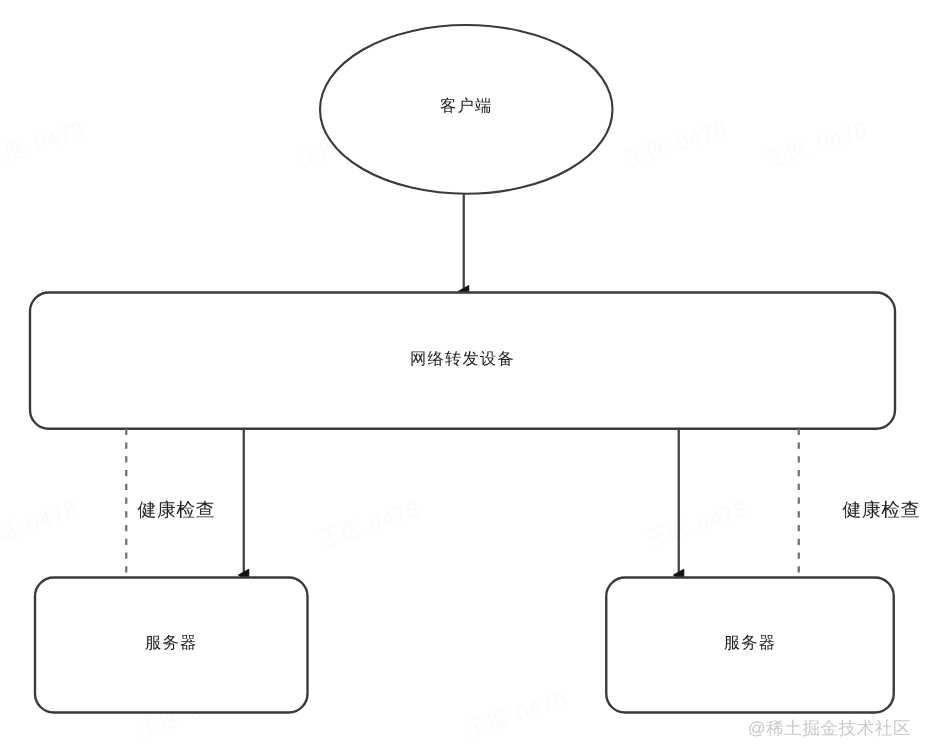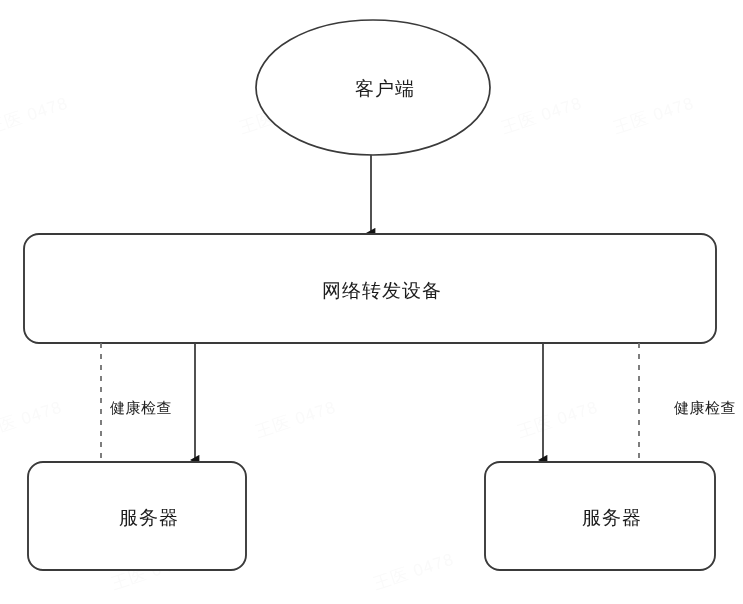--- a/index.html
+++ b/index.html
@@ -20,27 +20,26 @@
   }
   #diagram-svg {
     position: absolute;
     left: 0;
     top: 0;
     width: 743px;
     height: 604px;
   }
   .node-label {
     position: absolute;
-    font-size: 19px;
+    font-size: 13px;
     color: #1c1c1c;
     letter-spacing: 1px;
     white-space: nowrap;
     text-align: center;
     font-family: "Liberation Sans", "DejaVu Sans", sans-serif;
-    padding-left: 12px;
   }
   .edge-label {
     position: absolute;
     font-size: 15px;
     color: #222222;
     letter-spacing: 0.5px;
     white-space: nowrap;
     font-family: "Liberation Sans", "DejaVu Sans", sans-serif;
     margin-left: 48px;
   }
@@ -126,14 +125,15 @@
   <div class="node-label" style="left:24px; top:278px; width:692px;">网络转发设备</div>
 
   <div class="node-label" style="left:28px; top:505px; width:218px;">服务器</div>
 
   <div class="node-label" style="left:485px; top:505px; width:230px;">服务器</div>
 
   <div class="edge-label" style="left:62px; top:399px;">健康检查</div>
 
   <div class="edge-label" style="left:626px; top:399px;">健康检查</div>
 
+  <div id="corner-watermark">@稀土掘金技术社区</div>
 
 </div>
 
 </body></html>

